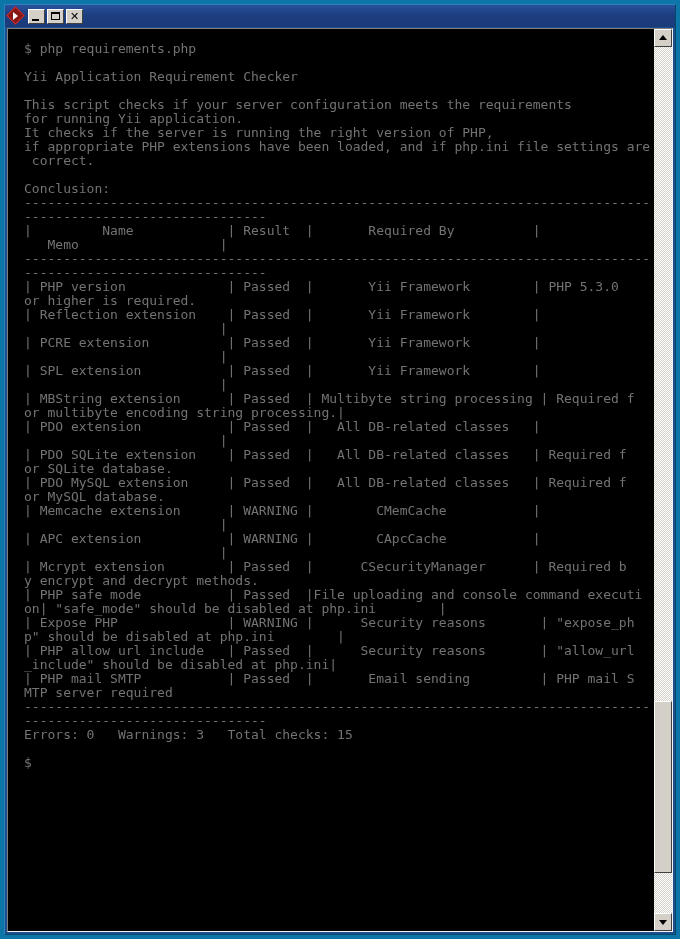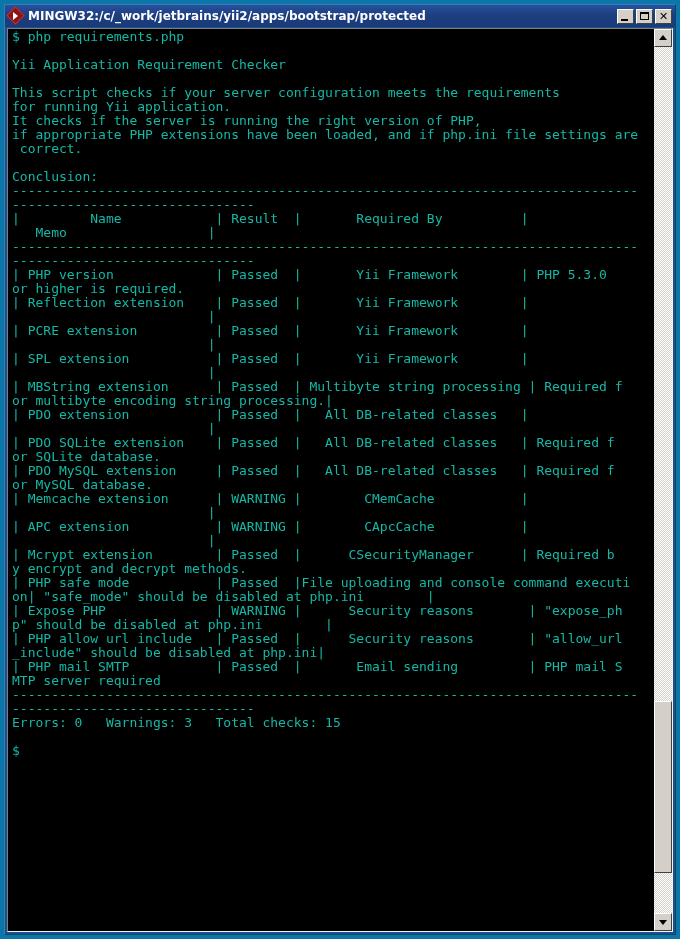--- a/index.html
+++ b/index.html
@@ -143,23 +143,23 @@
   }
   #console {
     position: absolute;
     left: 0; top: 0;
     right: 18px;
     bottom: 0;
     background: #000000;
     overflow: hidden;
   }
   #console-text {
-    margin: 0;
+    margin: 12px;
     padding: 1px 0 0 4px;
-    color: #14b8a6;
+    color: #737373;
     font-family: "DejaVu Sans Mono", "Liberation Mono", monospace;
     font-size: 13px;
     line-height: 14px;
     white-space: pre;
     letter-spacing: 0px;
   }
 
   
   #vscroll {
     position: absolute;
@@ -221,21 +221,20 @@
 <body>
 
 <div id="window">
   <div id="window-inner">
 
     <div id="titlebar">
       <div id="app-icon">
         <div class="diamond"></div>
         <div class="arrow"></div>
       </div>
-      <div id="title-text">MINGW32:/c/_work/jetbrains/yii2/apps/bootstrap/protected</div>
       <div id="window-buttons">
         <div class="winbtn min"></div>
         <div class="winbtn max"></div>
         <div class="winbtn close">
             <span>✕</span>
           </div>
       </div>
     </div>
 
     <div id="client">

